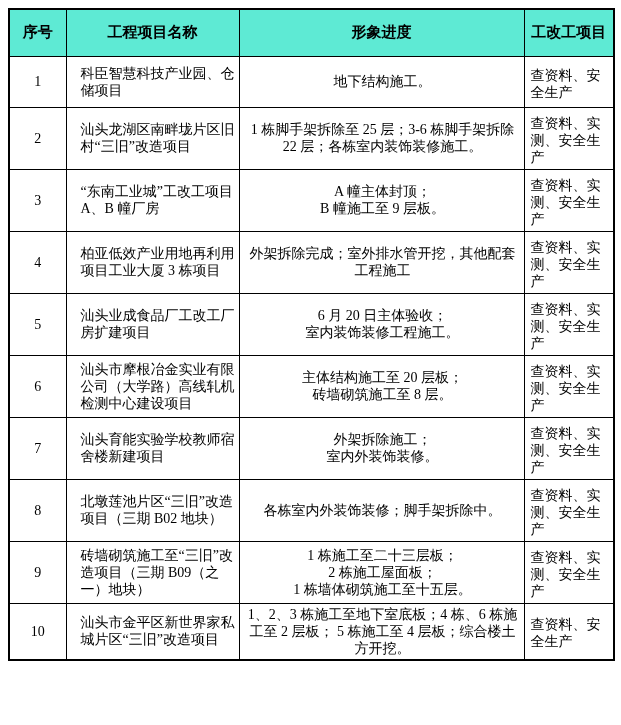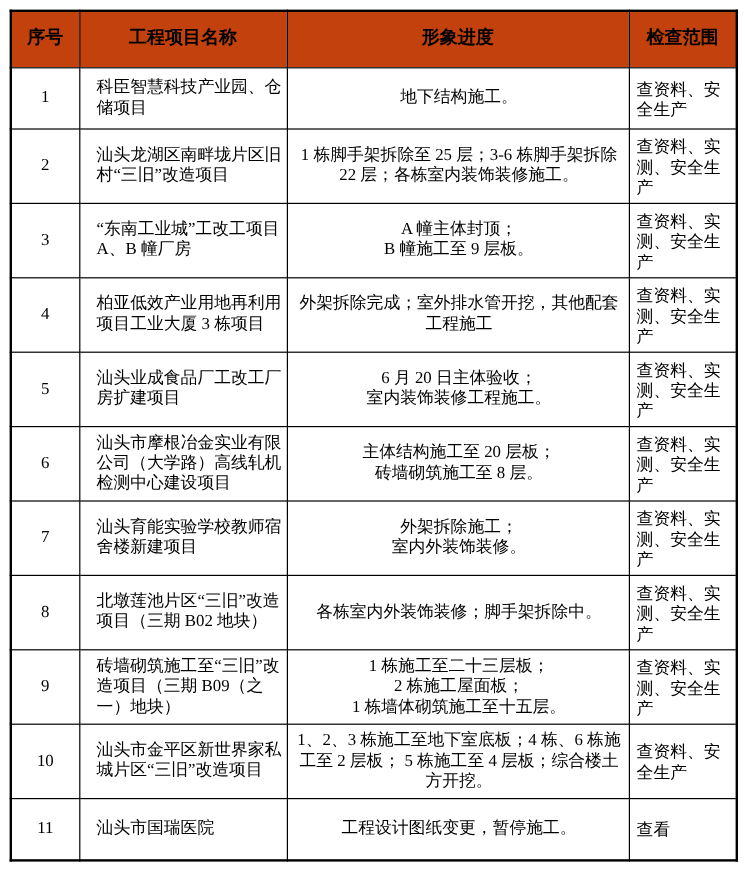--- a/index.html
+++ b/index.html
@@ -32,21 +32,21 @@
     border: 1px solid #000000;
     font-size: 14px;
     line-height: 17px;
     vertical-align: middle;
     box-sizing: border-box;
     overflow: hidden;
     word-break: break-all;
   }
   table.projects thead tr {
     height: 47px;
-    background: #c2410c;
+    background: #5eead4;
   }
   table.projects thead th {
     font-weight: bold;
     font-size: 15px;
     text-align: center;
     padding: 2px 3px;
   }
   table.projects tbody tr { height: 62px; }
   table.projects tbody tr:first-child { height: 51px; }
   table.projects tbody tr:last-child  { height: 52px; }
@@ -78,21 +78,21 @@
       <col class="c-no">
       <col class="c-name">
       <col class="c-prog">
       <col class="c-scope">
     </colgroup>
     <thead>
       <tr>
         <th>序号</th>
         <th>工程项目名称</th>
         <th>形象进度</th>
-        <th>检查范围</th>
+        <th>工改工项目</th>
       </tr>
     </thead>
     <tbody id="table-body">
   <tr>
     <td class="cell-no">1</td>
     <td class="cell-name">科臣智慧科技产业园、仓储项目</td>
     <td class="cell-prog">地下结构施工。</td>
     <td class="cell-scope">查资料、安全生产</td>
   </tr>
 
@@ -158,21 +158,15 @@
     <td class="cell-scope">查资料、实测、安全生产</td>
   </tr>
 
   <tr>
     <td class="cell-no">10</td>
     <td class="cell-name">汕头市金平区新世界家私城片区“三旧”改造项目</td>
     <td class="cell-prog">1、2、3 栋施工至地下室底板；4 栋、6 栋施工至 2 层板； 5 栋施工至 4 层板；综合楼土方开挖。</td>
     <td class="cell-scope">查资料、安全生产</td>
   </tr>
 
-  <tr>
-    <td class="cell-no">11</td>
-    <td class="cell-name">汕头市国瑞医院</td>
-    <td class="cell-prog">工程设计图纸变更，暂停施工。</td>
-    <td class="cell-scope">查看</td>
-  </tr>
 </tbody>
   </table>
 </div>
 
 </body></html>

